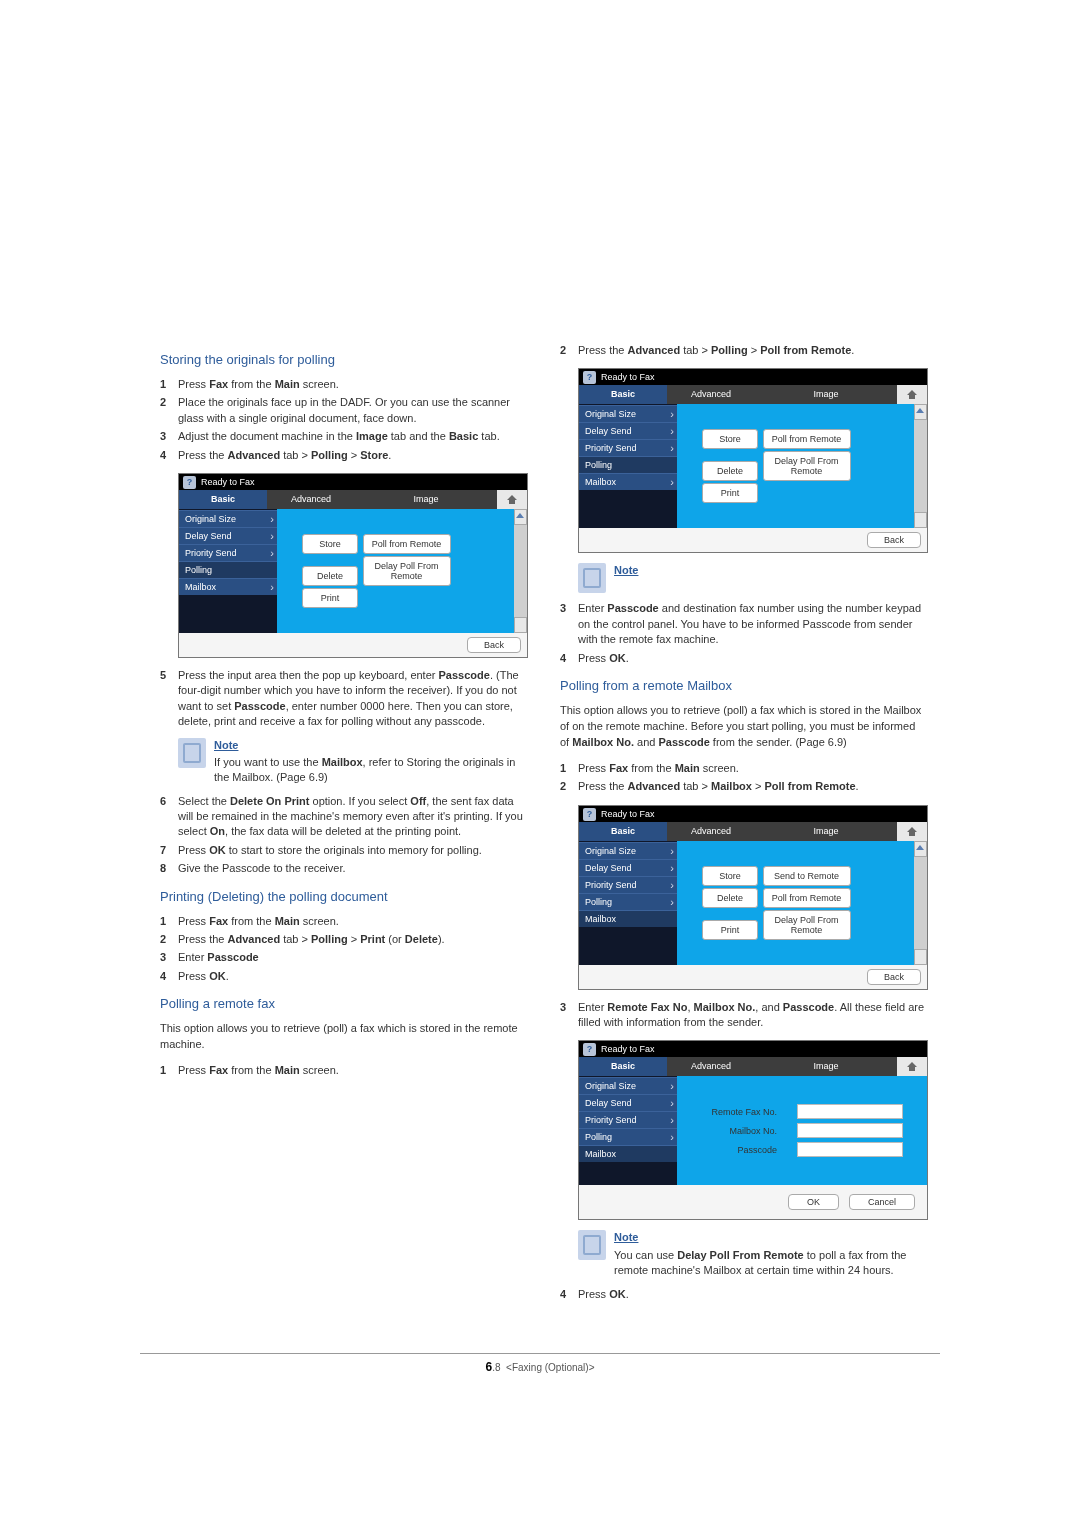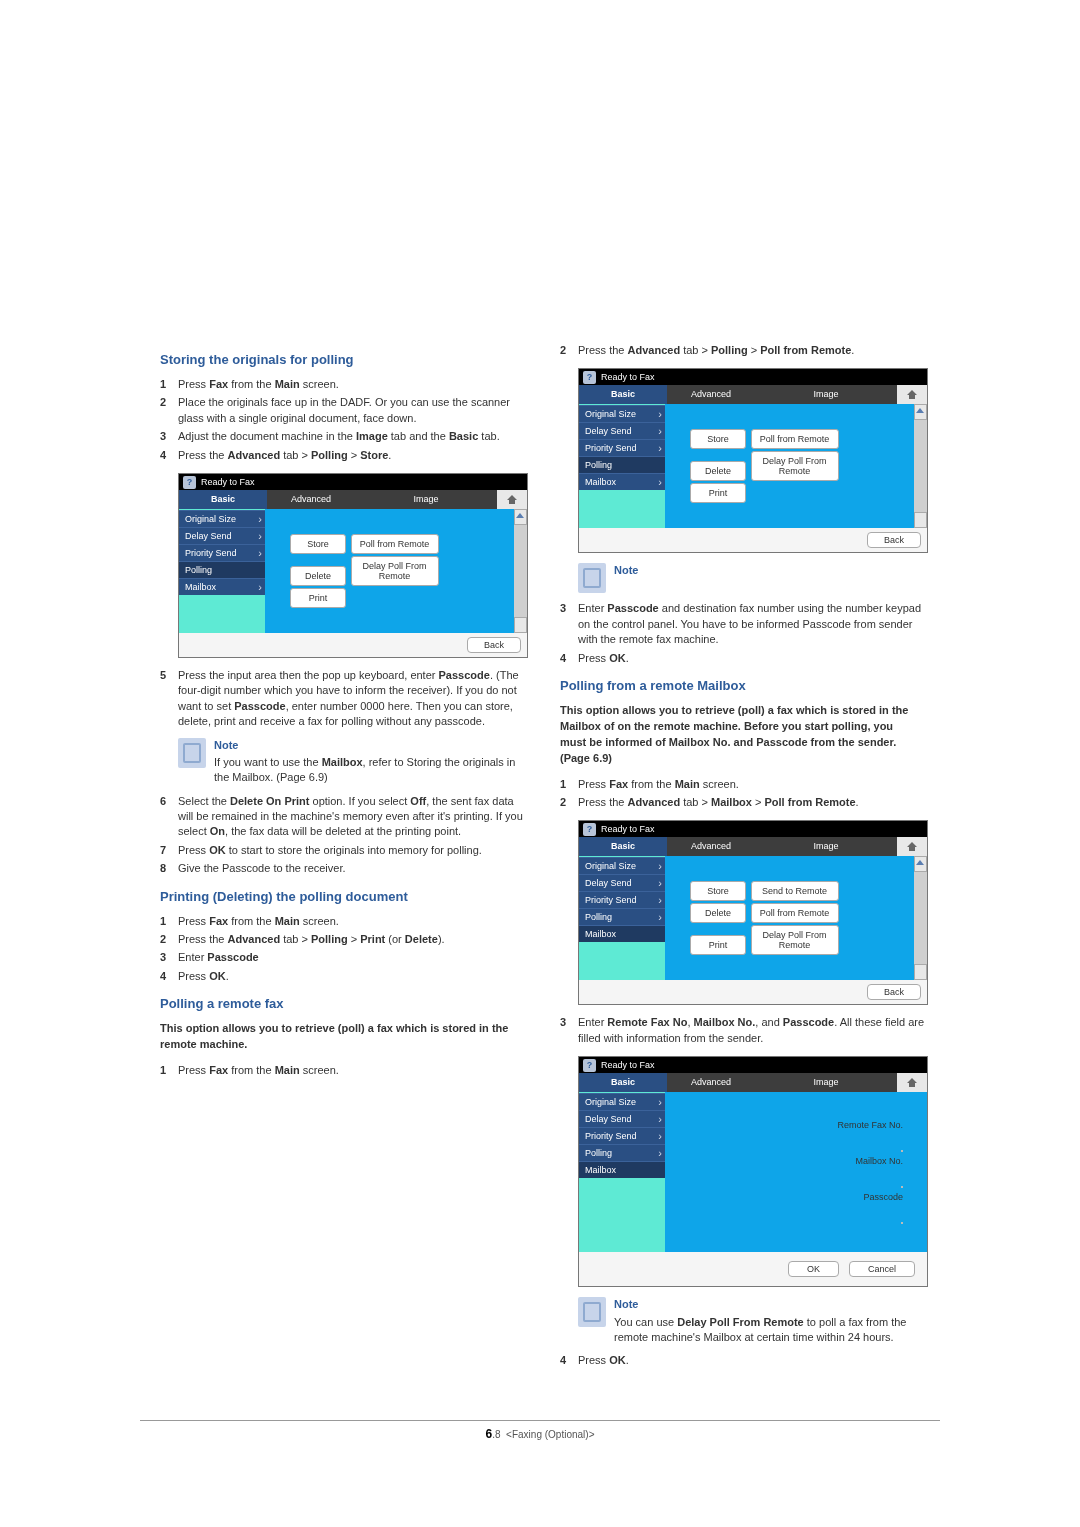--- a/index.html
+++ b/index.html
@@ -1,62 +1,62 @@
 <!DOCTYPE html>
 <html><head>
 <meta charset="utf-8">
 <style>
   * { box-sizing: border-box; margin: 0; padding: 0; }
   body { background: #fff; font-family: Arial, Helvetica, sans-serif; font-size: 11px; color: #333; width: 1080px; }
   .page { width: 800px; margin: 0 auto; padding: 340px 20px 40px 20px; display: flex; gap: 32px; }
   .col { width: 370px; }
-  h3 { font-size: 13px; color: #2e5c9a; font-weight: bold; margin: 12px 0 10px 0; }
+  h3 { font-size: 13px; color: #2e5c9a; font-weight: normal; margin: 12px 0 10px 0; }
   ol { list-style: none; }
   ol > li { display: flex; margin: 3px 0; line-height: 1.4; }
   .num { width: 18px; font-weight: bold; flex-shrink: 0; }
   .txt { flex: 1; }
   .txt b { font-weight: bold; }
-  p.intro { margin: 6px 6px 10px 0; line-height: 1.45; font-weight: bold; }
+  p.intro { margin: 6px 6px 10px 0; line-height: 1.45; }
   .note-row { display: flex; margin: 8px 0 8px 18px; gap: 8px; }
   .note-icon { width: 28px; height: 30px; background: #c7d4ea; border-radius: 2px; flex-shrink: 0; position: relative; }
   .note-icon::after { content: ""; position: absolute; inset: 5px; border: 2px solid #8faad0; border-radius: 2px; }
   .note-body { flex: 1; line-height: 1.4; }
-  .note-title { color: #2e5c9a; font-size: 11px; font-weight: bold; margin-bottom: 2px; }
+  .note-title { color: #2e5c9a; font-size: 11px; font-weight: bold; margin-bottom: 2px; text-decoration: underline; }
 
   
   .shot { width: 350px; margin: 10px 0 10px 18px; font-size: 9px; border: 1px solid #777; background: #f5f5f5; }
   .shot-status { background: #000; color: #fff; padding: 3px 22px; position: relative; }
   .shot-status::before { content: "?"; position: absolute; left: 4px; top: 2px; width: 13px; height: 13px; background: #b7c4d8; color: #2e5c9a; text-align: center; line-height: 13px; font-weight: bold; border-radius: 2px; }
   .tabs { display: flex; }
   .tabs span { padding: 4px 0; text-align: center; color: #fff; }
   .tab-basic { background: #2a4f83; width: 88px; font-weight: bold; }
   .tab-adv, .tab-img { background: #3d3d3d; width: 88px; }
   .tab-img { flex: 1; }
   .home { width: 30px; background: #e8e8e8; display: flex; align-items: center; justify-content: center; }
   .home svg { width: 12px; height: 11px; }
   .shot-body { display: flex; }
-  .side { width: 86px; background: #5eead4; padding: 1px 0; }
+  .side { width: 98px; background: #0f172a; padding: 1px 0; }
   .side div { background: #2a4f83; color: #fff; padding: 3px 6px; border-top: 1px solid #3b629a; display: flex; align-items: center; position: relative; }
   .side div.sel { background: #1f3a61; }
   .side div::after { content: "›"; position: absolute; right: 3px; font-size: 11px; color: #cfd9ea; }
   .side div.noarrow::after { content: ""; }
   .pane { flex: 1; background: #0ea5e9; padding: 24px; position: relative; }
   .btn { display: inline-block; border: 1px solid #aaa; background: #fff; border-radius: 3px; padding: 4px 0; text-align: center; font-size: 9px; margin: 1px; }
   .btn.sm { width: 56px; }
   .btn.wide { width: 88px; }
   .back { display: inline-block; border: 1px solid #aaa; background: #fff; border-radius: 4px; padding: 2px 16px; float: right; margin: 4px 6px 4px 0; font-size: 9px; }
   .scrollbar { position: absolute; right: 0; top: 0; bottom: 0; width: 13px; background: #cfcfcf; }
   .scrollbar::before, .scrollbar::after { content: ""; position: absolute; left: 0; right: 0; height: 14px; background: #e8e8e8; border: 1px solid #aaa; }
   .scrollbar::before { top: 0; }
   .scrollbar::after { bottom: 0; }
   .scrollbar::before { background: linear-gradient(#e8e8e8,#e8e8e8); }
   .arrowup, .arrowdn { position: absolute; left: 2px; border-left: 4px solid transparent; border-right: 4px solid transparent; }
   .arrowup { top: 4px; border-bottom: 5px solid #5b7eb1; }
   .arrowdn { bottom: 4px; border-top: 5px solid #5b7eb1; }
-  .field-row { display: flex; align-items: flex-end; gap: 20px; margin: 4px 0; flex-direction: column; }
+  .field-row { display: flex; align-items: center; gap: 20px; margin: 4px 0; }
   .field-row label { width: 76px; text-align: right; font-size: 9px; }
   .field-row .input { flex: 1; height: 15px; background: #fff; border: 1px solid #bbb; }
   .okcancel { text-align: right; padding: 5px 6px 5px 0; }
   .okcancel .back { float: none; padding: 2px 18px; margin-left: 4px; }
 
   .footer { width: 800px; margin: 8px auto; border-top: 1px solid #999; position: relative; padding: 6px 0 100px 0; text-align: center; font-size: 10px; color: #555; }
   .footer .pnum { position: absolute; left: 50%; transform: translateX(-50%); }
   .footer .pnum b { color: #000; font-size: 12px; }
 </style>
 </head>

